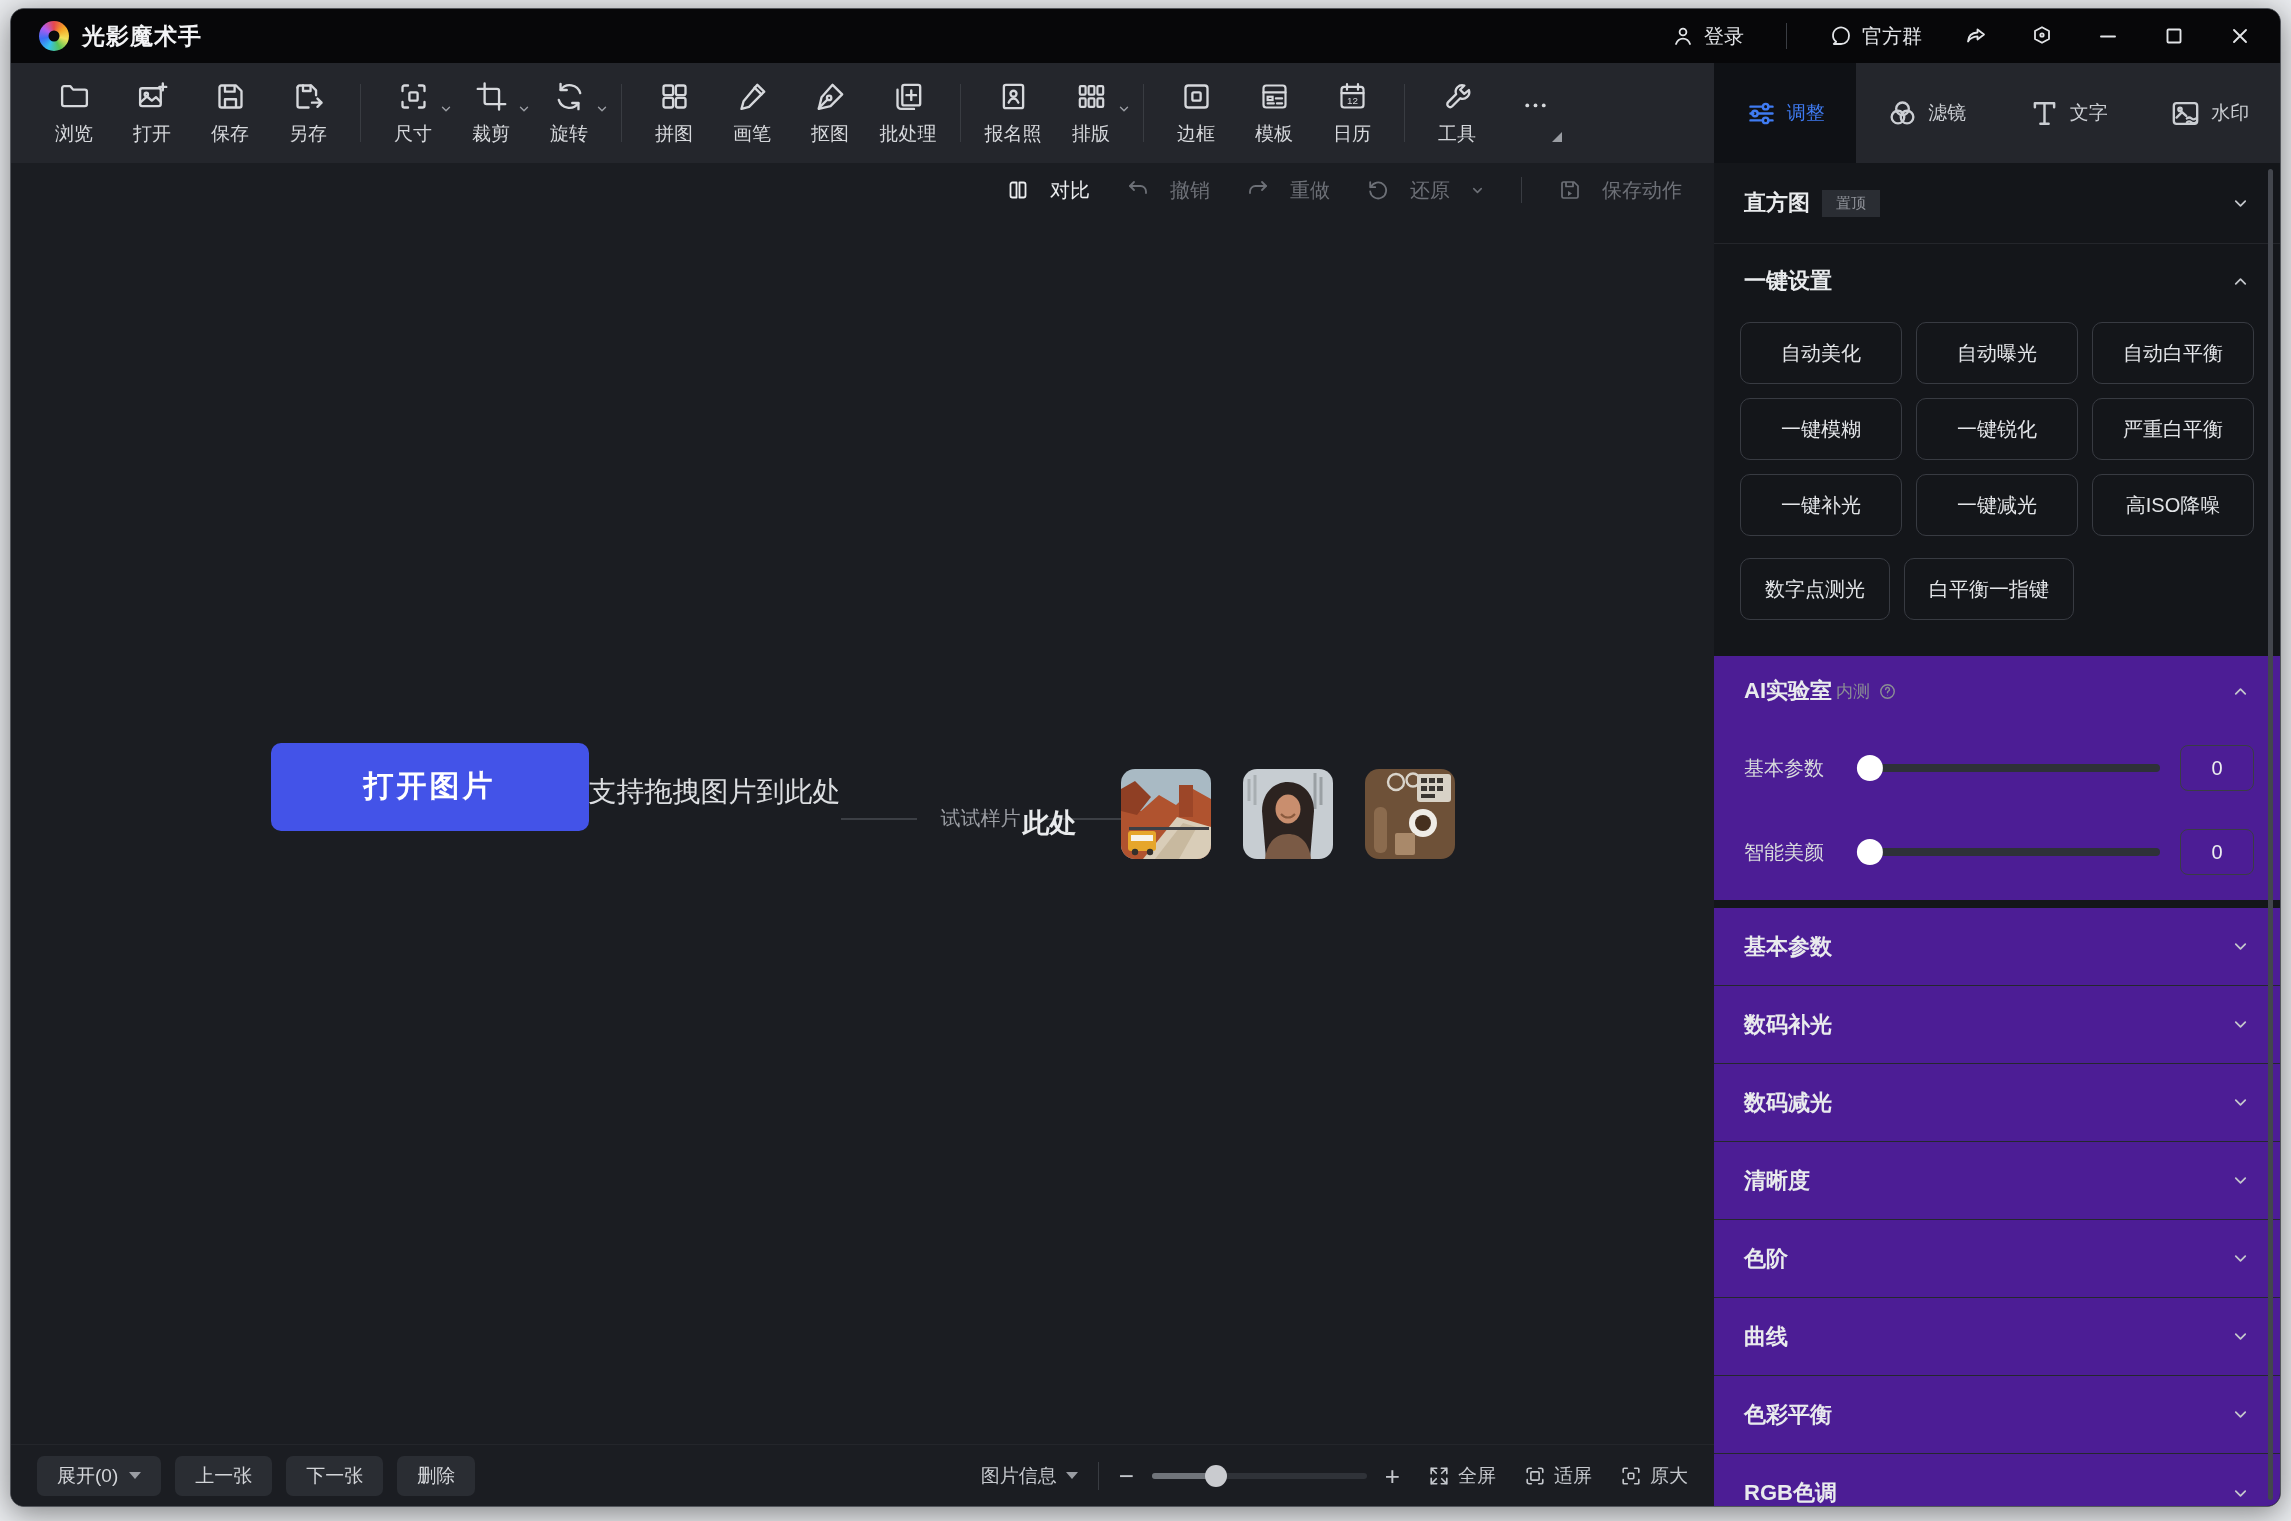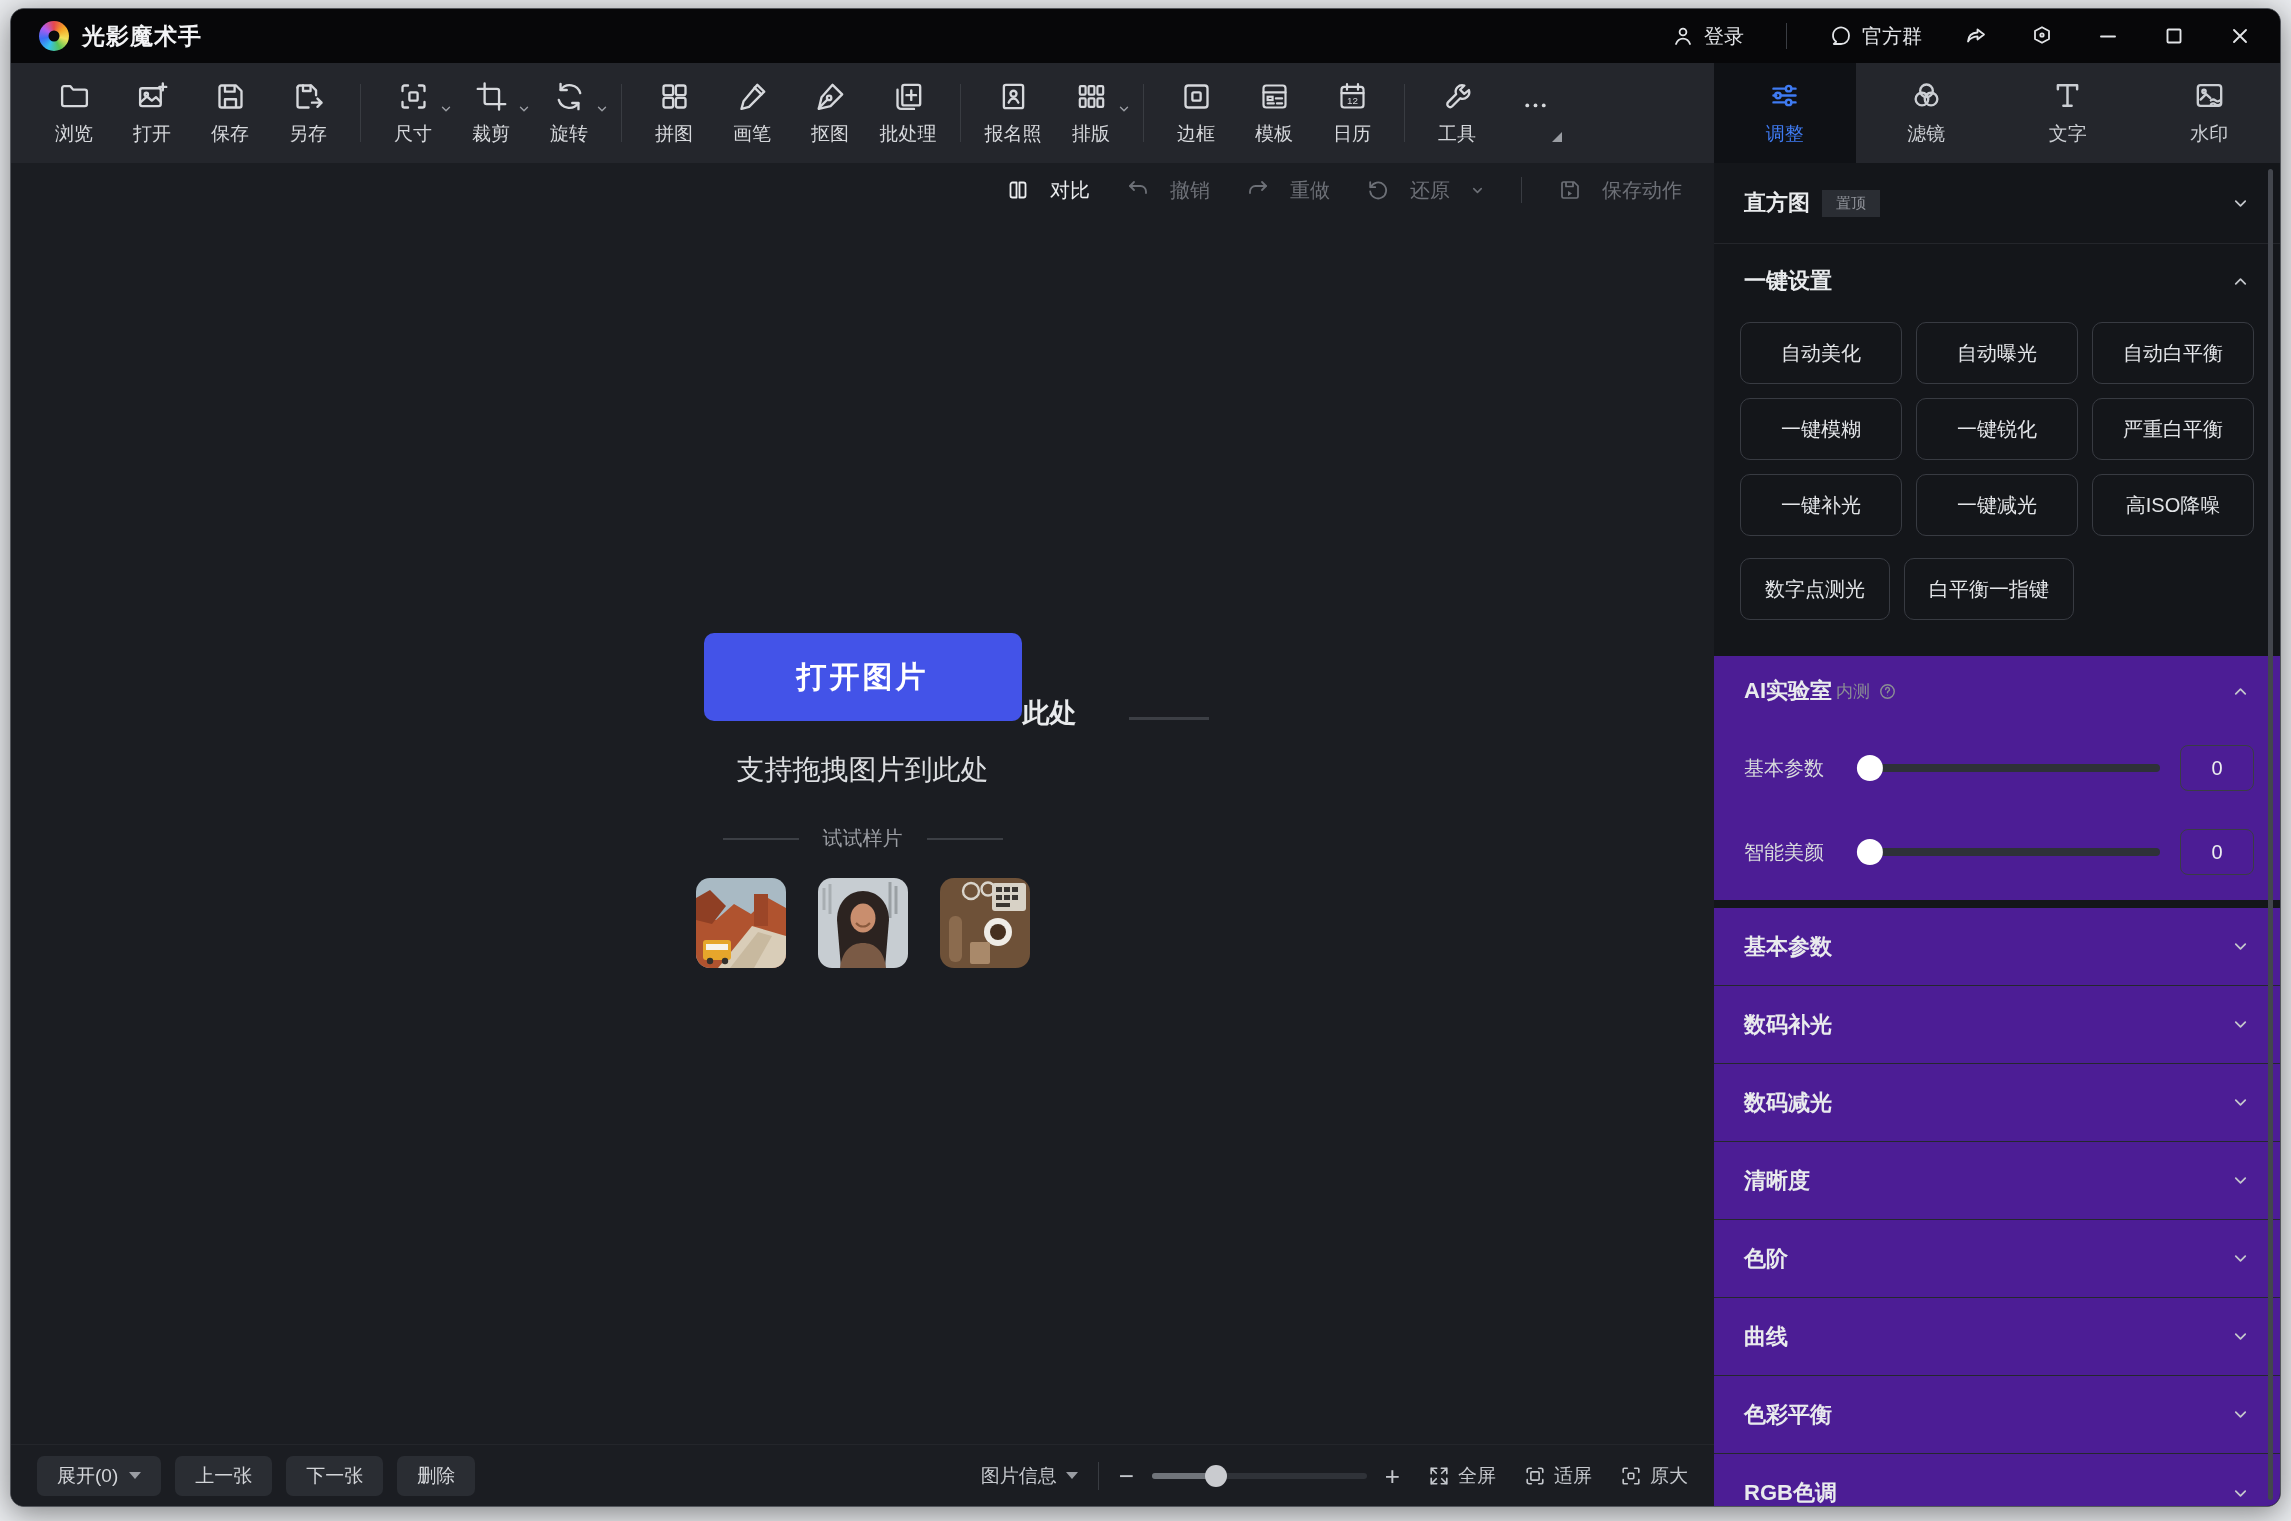--- a/index.html
+++ b/index.html
@@ -48,21 +48,21 @@
   .actionbar { height:54px; flex:none; background:#1b1d22; display:flex; align-items:center;
     justify-content:flex-end; padding-right:32px; gap:36px; font-size:20px; }
   .act { display:flex; align-items:center; gap:20px; color:#6d7077; white-space:nowrap; }
   .act.enabled { color:#eceef0; }
   .act svg { width:24px; height:24px; }
   .act .mini { width:15px; height:15px; }
   .act-div { width:1px; height:26px; background:#393c42; }
 
   
   .canvas { flex:1; background:#1b1d22; display:flex; align-items:center; justify-content:center; position:relative; }
-  .center-stack { position:relative; display:flex; flex-direction:column; align-items:center; transform:translateY(-30px); }
+  .center-stack { position:relative; display:flex; flex-direction:row; transform:translateY(-30px); }
   .open-btn { width:318px; height:88px; background:#4353e8; border:none; border-radius:10px;
     color:#fff; font-size:30px; font-weight:600; letter-spacing:3px;
     display:flex; align-items:center; justify-content:center; cursor:pointer;
     font-family:inherit; white-space:nowrap; }
   .artifact-text { position:absolute; left:calc(50% + 160px); top:62px; font-size:27px; font-weight:600;
     color:#e9ebed; white-space:nowrap; }
   .artifact-line { position:absolute; left:calc(50% + 266px); top:84px; width:80px; height:3px; background:#3c3f45; }
   .drop-hint { margin-top:30px; font-size:28px; color:#dcdee1; white-space:nowrap; }
   .samples-row { margin-top:36px; display:flex; align-items:center; gap:24px; font-size:20px; color:#9b9ea4; }
   .sample-line { width:76px; height:2px; background:#3c3f45; }
@@ -87,21 +87,21 @@
   .zfill { position:absolute; left:0; top:0; height:100%; width:30%; background:#707publica47a; background:#70747a; border-radius:3px; }
   .zthumb { position:absolute; left:30%; top:50%; transform:translate(-50%,-50%); width:22px; height:22px;
     border-radius:50%; background:#c9cbcf; cursor:pointer; }
   .viewbtns { display:flex; align-items:center; gap:28px; margin-left:28px; color:#c4c7cc; font-size:19px; }
   .vbtn { display:flex; align-items:center; gap:8px; cursor:pointer; white-space:nowrap; }
   .vbtn svg { width:22px; height:22px; }
 
   
   .panel { width:566px; flex:none; background:#14161a; display:flex; flex-direction:column; }
   .tabs { height:100px; flex:none; display:flex; background:#24262c; }
-  .tab { flex:1; display:flex; flex-direction:column; align-items:center; justify-content:center; gap:9px;
+  .tab { flex:1; display:flex; flex-direction:row; align-items:center; justify-content:center; gap:9px;
     color:#cbced3; font-size:19px; cursor:pointer; white-space:nowrap; }
   .tab svg { width:33px; height:33px; }
   .tab.active { background:#0f1115; color:#3f7bf2; }
   .panel-scroll { flex:1; position:relative; overflow:hidden; }
   .prow { display:flex; align-items:center; padding:0 30px; }
   .prow.hist { height:80px; }
   .prow.oneclick { height:74px; }
   .ptitle { font-size:22px; font-weight:700; color:#e9ebed; white-space:nowrap; }
   .badge { margin-left:12px; font-size:15px; color:#90939a; background:#2a2d33; border-radius:0; padding:4px 14px; white-space:nowrap; }
   .chev { margin-left:auto; color:#c4c7cc; }

